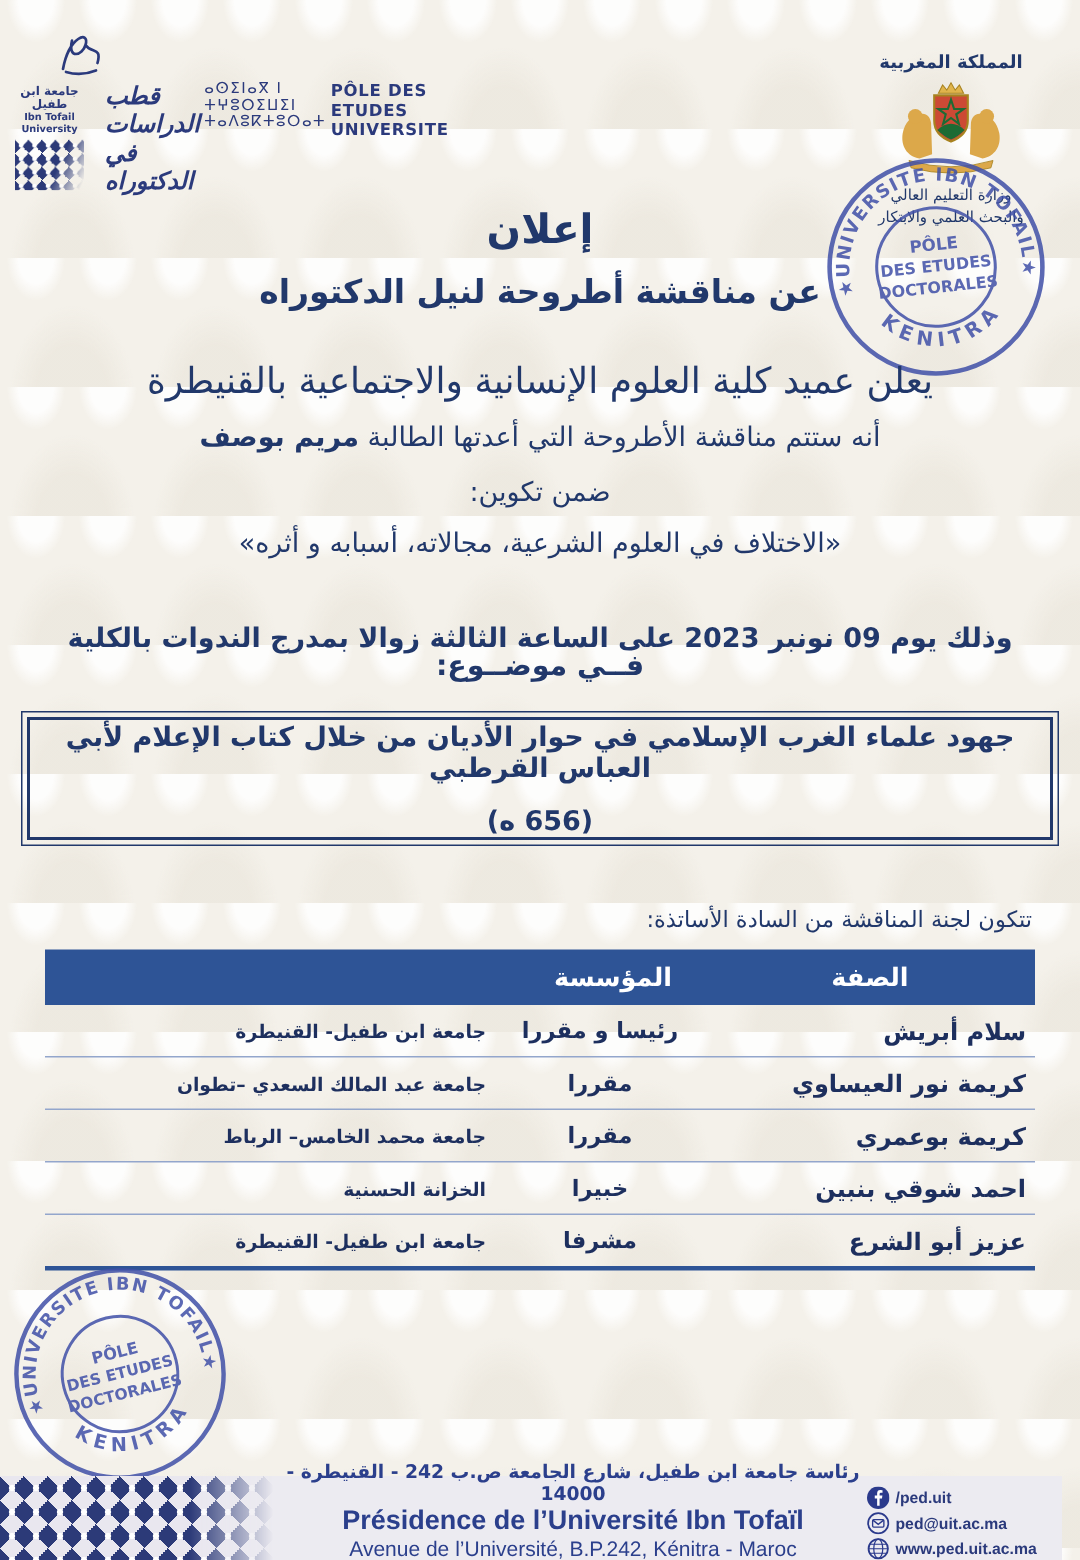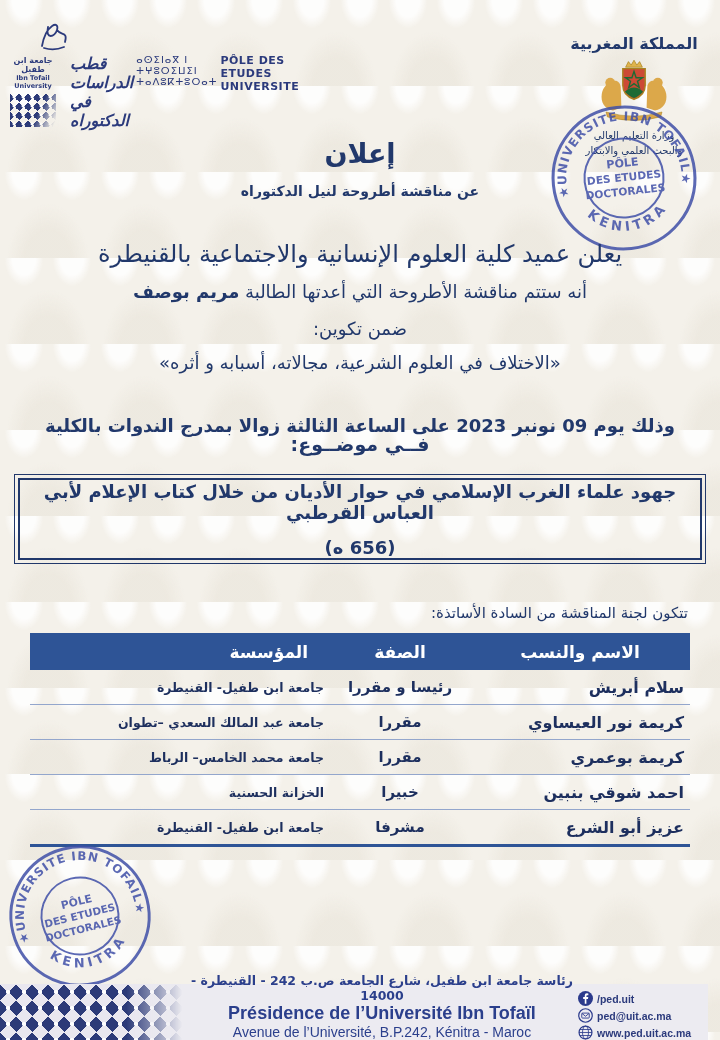--- a/index.html
+++ b/index.html
@@ -27,32 +27,32 @@
     -webkit-mask-image:linear-gradient(115deg,#000 60%,transparent 95%);
             mask-image:linear-gradient(115deg,#000 60%,transparent 95%);
   }
   .logo-div{width:1px;height:58px;background:#2b3a7c;}
   .logo-titles{display:flex;flex-direction:row;gap:3px;}
   .pole-ar{font-size:16px;color:#2b3a7c;direction:rtl;text-align:left;font-weight:bold;font-style:italic;}
   .pole-tfng{font-size:10px;color:#2b3a7c;letter-spacing:1px;}
   .pole-fr{font-size:11px;font-weight:bold;color:#2b3a7c;letter-spacing:.5px;}
   
   .hdr-right{position:absolute;top:34px;right:16px;width:140px;text-align:center;}
-  .kingdom{font-size:16px;font-weight:bold;direction:rtl;color:#21386b;}
+  .kingdom{font-size:12px;font-weight:bold;direction:rtl;color:#21386b;}
   .ministry{font-size:10px;direction:rtl;color:#21386b;line-height:1.45;margin-top:2px;}
   
   .stamp{position:absolute;color:#4050a8;opacity:.85;}
   .stamp svg{display:block;}
   .stamp text{fill:currentColor;font-family:"DejaVu Sans",sans-serif;}
   .stamp-top{top:102px;right:20px;transform:rotate(-6deg);}
   .stamp-bottom{top:842px;left:6px;transform:rotate(-14deg);}
   
   .al{position:absolute;left:0;right:0;text-align:center;direction:rtl;color:#21386b;}
   .title{top:138px;font-size:27px;font-weight:bold;}
-  .subtitle{top:183px;font-size:14px;font-weight:bold;}
+  .subtitle{top:183px;font-size:22px;font-weight:bold;}
   .l1{top:240px;font-size:24px;}
   .l2{top:281px;font-size:18px;}
   .l3{top:318px;font-size:18px;}
   .program{top:352px;font-size:18px;}
   .dateline{top:390px;font-size:18px;font-weight:bold;margin-top:25px;}
   .subjlabel{top:433px;font-size:19px;font-weight:bold;letter-spacing:1px;}
   
   .subject-box{position:absolute;left:14px;right:14px;top:474px;height:90px;border:1px solid #21386b;padding:3px;box-sizing:border-box;}
   .subject-inner{width:100%;height:100%;border:2px solid #21386b;box-sizing:border-box;
     display:flex;flex-direction:column;justify-content:center;gap:14px;direction:rtl;text-align:center;}
@@ -167,21 +167,20 @@
     <div class="subject-inner">
       <div class="subject-t">جهود علماء الغرب الإسلامي في حوار الأديان من خلال كتاب الإعلام لأبي العباس القرطبي</div>
       <div class="subject-y">(656 ه)</div>
     </div>
   </div>
 
   <div class="intro">تتكون لجنة المناقشة من السادة الأساتذة:</div>
 
   <div class="ctable">
     <div class="thead">
-      <div class="th-name">الاسم والنسب</div>
       <div class="th-role">الصفة</div>
       <div class="th-inst">المؤسسة</div>
     </div>
     <div class="trow">
       <div class="cell-name">سلام أبريش</div>
       <div class="cell-role">رئيسا و مقررا</div>
       <div class="cell-inst">جامعة ابن طفيل- القنيطرة</div>
     </div>
     <div class="trow">
       <div class="cell-name">كريمة نور العيساوي</div>

